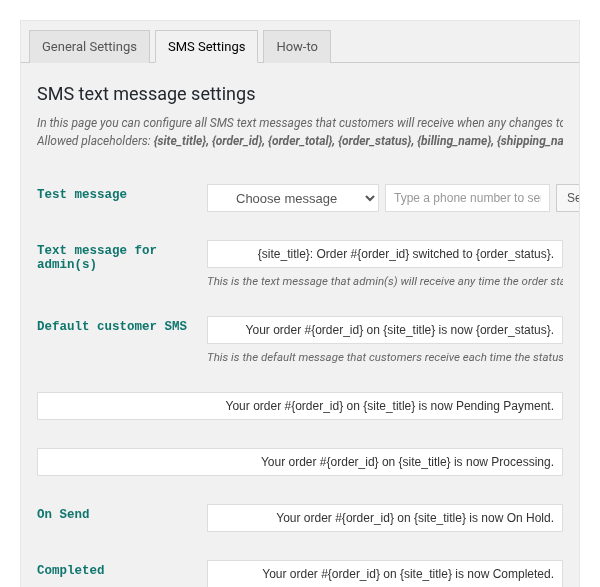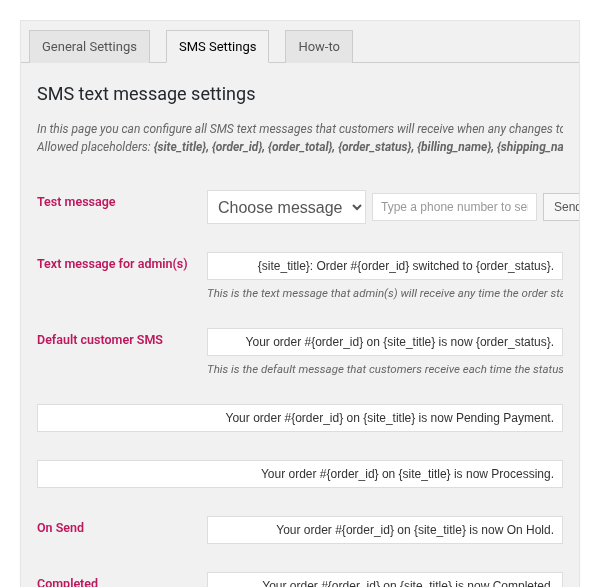--- a/index.html
+++ b/index.html
@@ -23,40 +23,40 @@
     padding: 8px 0 0 8px;
     border-bottom: 1px solid #ccc;
   }
   .tab {
     padding: 8px 12px;
     border: 1px solid #ccc;
     border-bottom: none;
     background: #e5e5e5;
     color: #555;
     font-size: 13px;
-    margin-right: 16px;
+    margin-right: 5px;
     cursor: pointer;
     position: relative;
     top: 1px;
   }
   .tab.active {
     background: #f1f1f1;
     border-bottom: 1px solid #f1f1f1;
     color: #000;
     text-align: right;
   }
   .content {
     background: #f1f1f1;
     padding: 20px 16px 20px 16px;
   }
   h2 {
     font-size: 18px;
     font-weight: 400;
     color: #23282d;
-    margin-bottom: 16px;
+    margin-bottom: 10px;
   }
   .desc {
     font-size: 12px;
     font-style: italic;
     color: #666;
     line-height: 1.5;
     margin-bottom: 20px;
     white-space: nowrap;
     overflow: hidden;
   }
@@ -68,40 +68,41 @@
     display: flex;
     align-items: flex-start;
     padding: 14px 0;
     border-bottom: none;
   }
   .row-label {
     width: 170px;
     flex-shrink: 0;
     font-size: 12.5px;
     font-weight: 600;
-    color: #be185d;
+    color: #0f766e;
     padding-top: 4px;
+    font-family: Liberation Mono, monospace;
   }
   .row-field {
     flex: 1;
     min-width: 0;
   }
   .test-row .row-field {
     display: flex;
     gap: 6px;
     align-items: center;
     flex-wrap: nowrap;
   }
   select {
     background: #fff;
     border: 1px solid #ddd;
-    padding: 4px 6px;
-    font-size: 16px;
+    padding: 4px 24px;
+    font-size: 13px;
     color: #555;
-    height: 34px;
+    height: 28px;
   }
   input[type="text"] {
     background: #fff;
     border: 1px solid #ddd;
     padding: 5px 8px;
     font-size: 12px;
     color: #333;
     width: 100%;
     height: 28px;
   }

